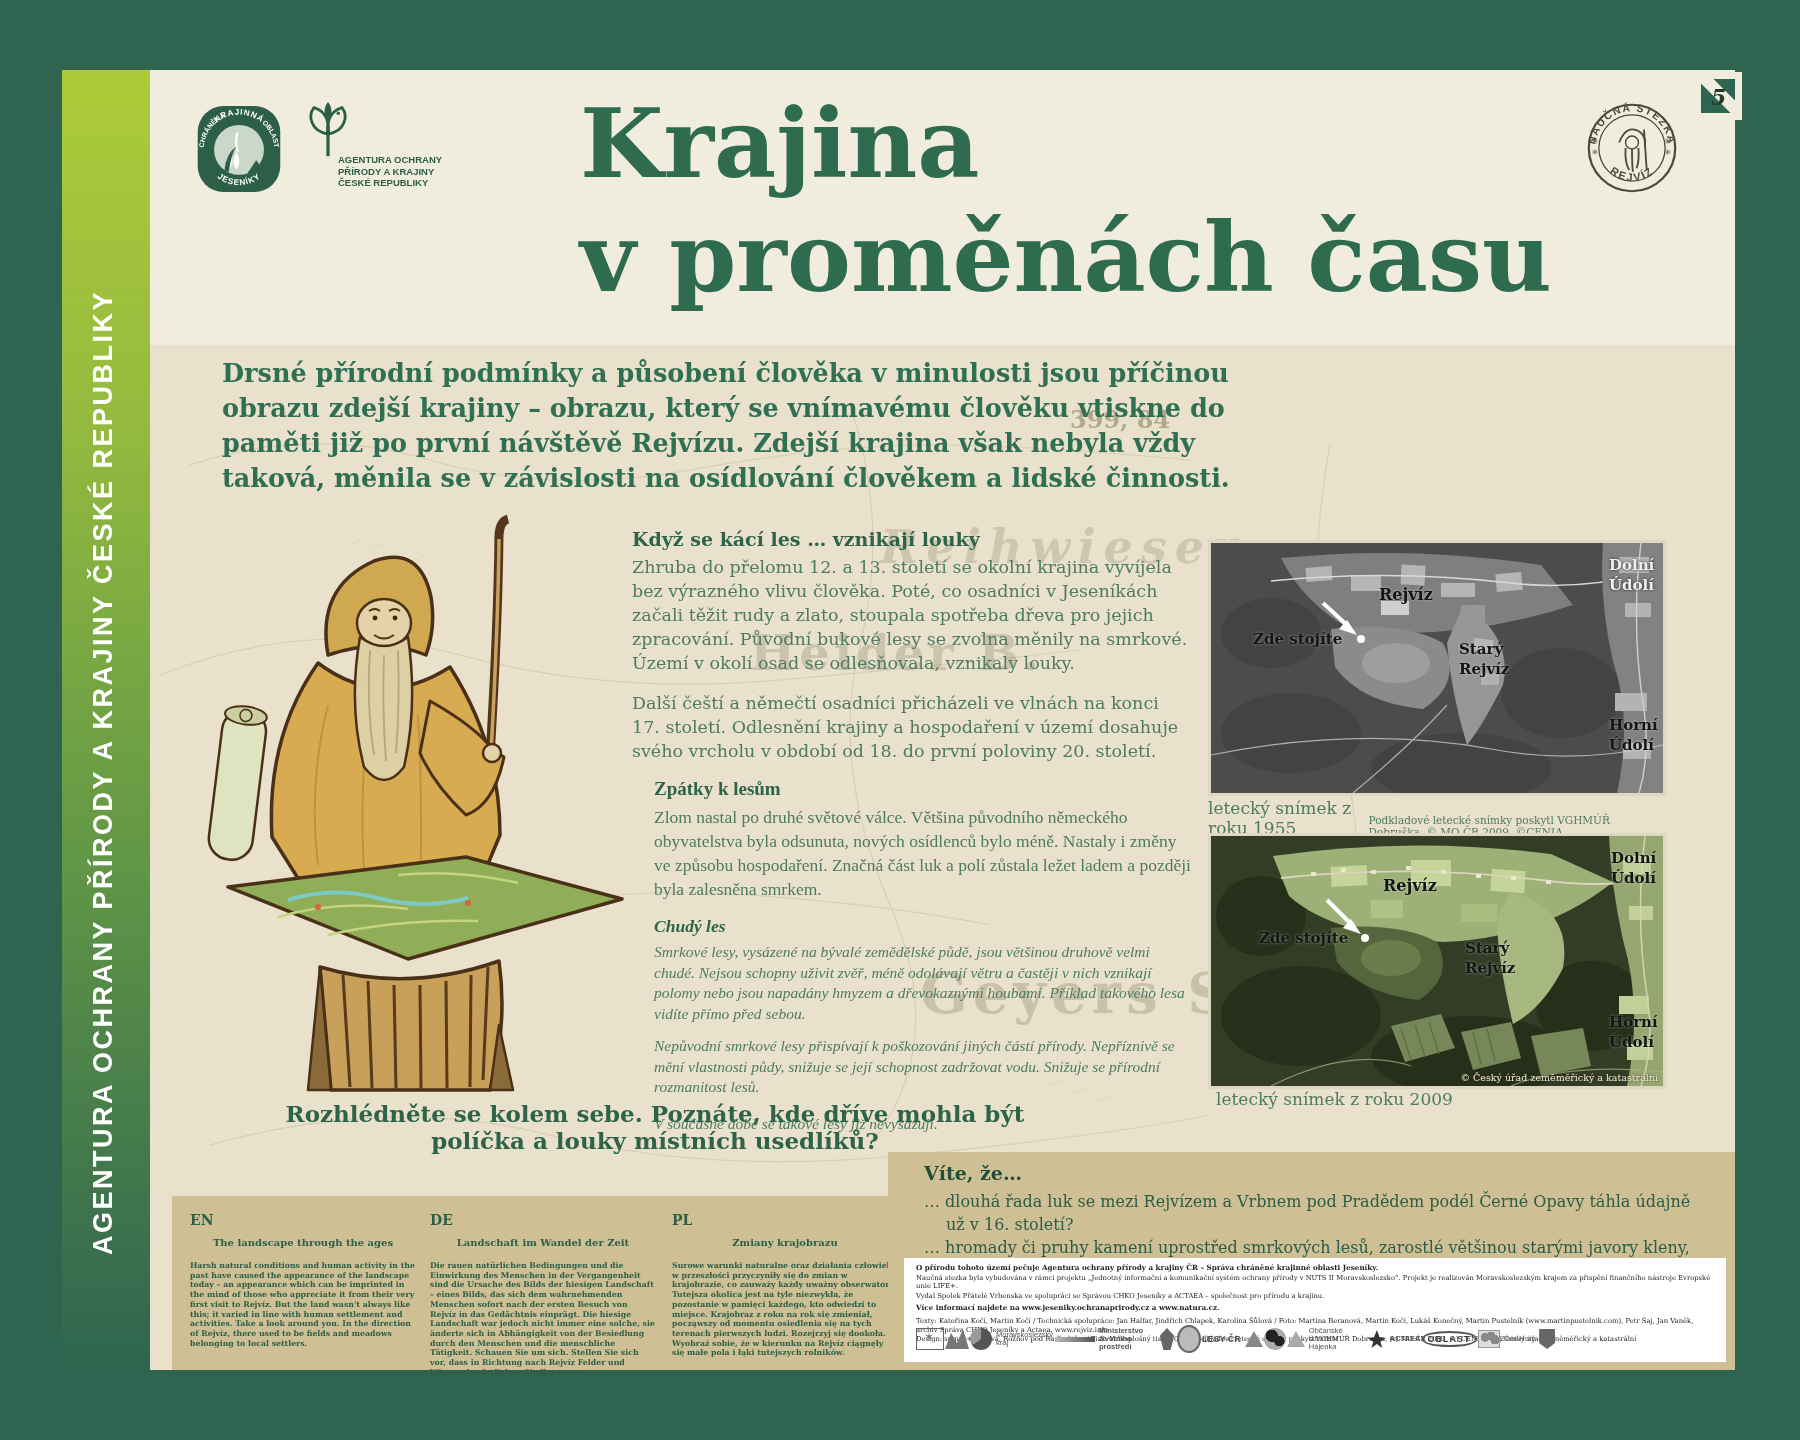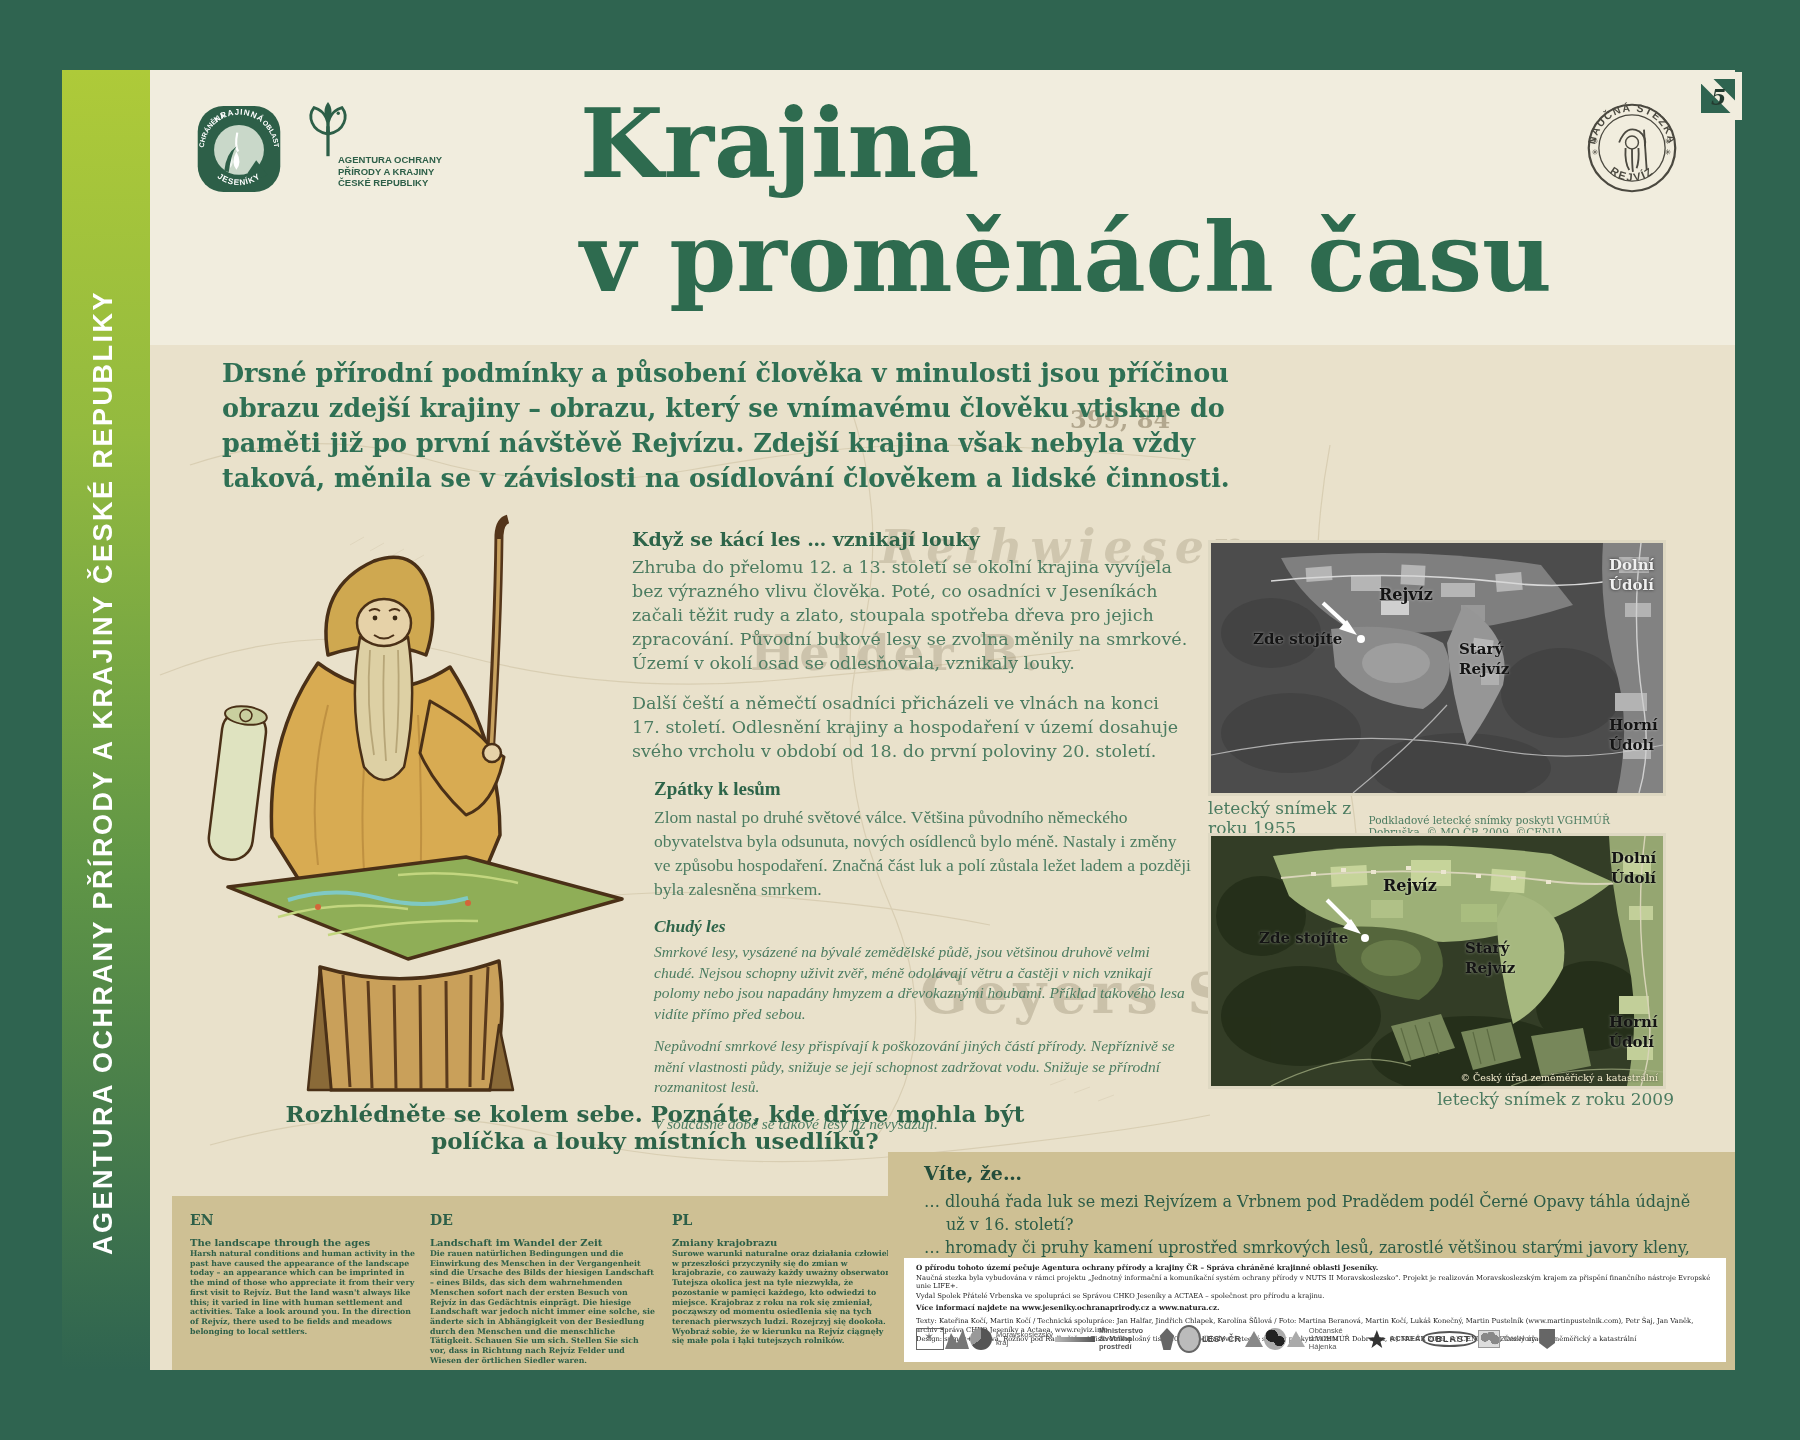--- a/index.html
+++ b/index.html
@@ -46,37 +46,37 @@
   .sec.poorforest p{font-style:italic;font-size:15.5px;line-height:20.5px;margin-bottom:12px;}
   .question{position:absolute;left:235px;top:1100px;width:840px;text-align:center;
             font-size:23px;font-weight:bold;color:#2d6449;}
   
   .photo{position:absolute;width:452px;height:250px;border:3px solid #ded8c2;background:#444;}
   .photo1{left:1208px;top:540px;}
   .photo2{left:1208px;top:833px;}
   .plabel{position:absolute;font-size:15px;font-weight:bold;color:#141414;line-height:20px;
           text-shadow:0 0 3px rgba(255,255,255,.45);}
   .plabel.w2{width:62px;}
-  .caprow{position:absolute;width:458px;display:flex;justify-content:flex-end;align-items:flex-end;}
+  .caprow{position:absolute;width:458px;display:flex;justify-content:space-between;align-items:flex-end;}
   .cap1{left:1208px;top:798px;}
   .cap2{left:1216px;top:1089px;}
   .caption{font-size:17px;color:#4c7c61;}
   .credit{font-size:10.5px;color:#4c7c61;}
   .photo-credit-in{position:absolute;right:5px;bottom:3px;font-size:9.5px;color:#f2ecc9;
                    text-shadow:0 0 2px #333;}
   
   .tan-left{position:absolute;left:172px;top:1196px;width:716px;height:174px;background:#cec094;}
   .tan-right{position:absolute;left:888px;top:1152px;width:847px;height:218px;background:#cec094;}
   .vite{position:absolute;left:36px;top:10px;width:790px;color:#2c5c47;}
   .vite h3{margin:0 0 6px 0;font-size:19px;color:#234d3b;}
   .vite div{font-size:16px;line-height:23px;padding-left:22px;text-indent:-22px;}
   
   .trans{position:absolute;top:16px;width:226px;color:#2d5f48;font-family:"DejaVu Serif",serif;}
   .trans .code{font-size:14px;font-weight:bold;margin-bottom:9px;}
-  .trans .thead{font-size:10px;font-weight:bold;margin-bottom:1px;}
+  .trans .thead{font-size:10px;font-weight:bold;margin-bottom:13px;text-align:center;}
   .trans .tbody{font-size:7.8px;line-height:9.7px;font-weight:bold;}
   .trans-en{left:18px;} .trans-de{left:258px;} .trans-pl{left:500px;}
   
   .whitebox{position:absolute;left:904px;top:1258px;width:822px;height:104px;background:#ffffff;}
   .colo{position:absolute;left:12px;top:6px;right:10px;color:#222;font-size:6.8px;line-height:8.6px;}
   .colo .b{font-weight:bold;font-size:7.2px;}
   .colo p{margin:0 0 1px 0;}
   .colo .gap{margin-top:4px;}
   .logos{position:absolute;left:12px;right:10px;bottom:4px;height:38px;display:flex;align-items:center;
          gap:1px;filter:grayscale(1);color:#555;}

